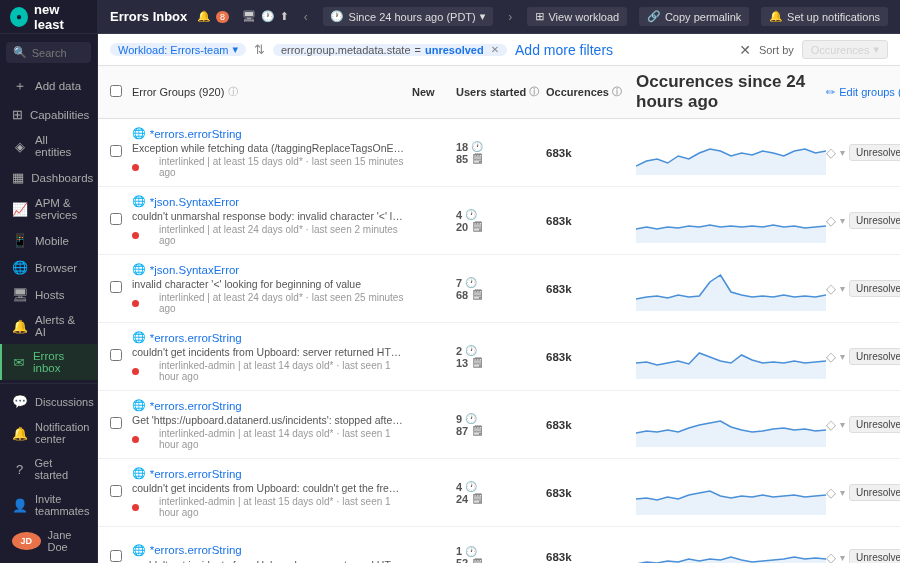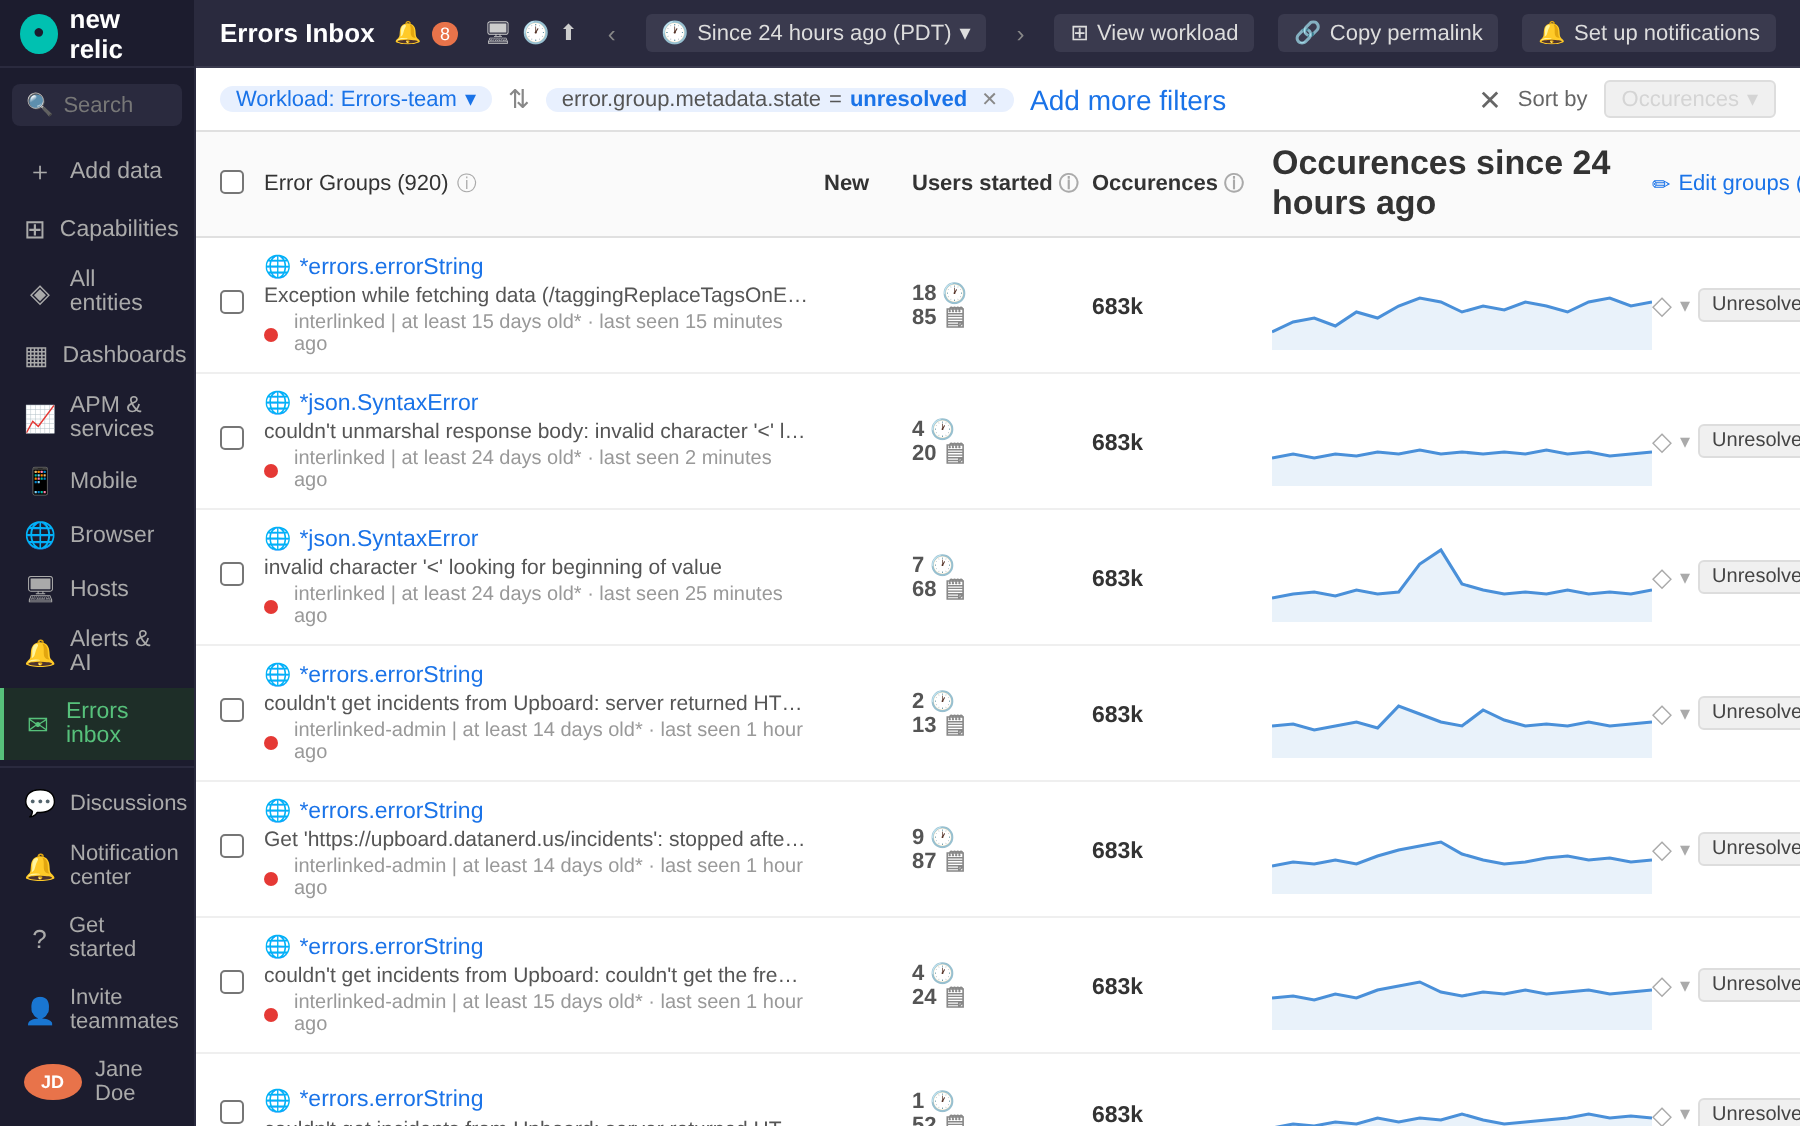--- a/index.html
+++ b/index.html
@@ -195,21 +195,21 @@
     .row-check { width: 22px; flex-shrink: 0; }
     .row-error { flex: 1; min-width: 280px; display: flex; flex-direction: column; gap: 2px; padding-right: 8px; }
     .row-new { width: 44px; flex-shrink: 0; }
     .row-users { width: 90px; flex-shrink: 0; text-align: left; }
     .row-occ { width: 90px; flex-shrink: 0; text-align: left; }
     .row-chart { width: 190px; flex-shrink: 0; height: 44px; }
     .row-actions { width: 140px; flex-shrink: 0; display: flex; align-items: center; gap: 4px; }
 
     .error-title { color: #1a73e8; font-size: 11.5px; font-weight: 500; display: flex; align-items: center; gap: 4px; }
     .error-msg { color: #555; font-size: 10.5px; white-space: nowrap; overflow: hidden; text-overflow: ellipsis; max-width: 320px; }
-    .error-meta { color: #999; font-size: 10px; display: flex; align-items: center; gap: 8px; }
+    .error-meta { color: #999; font-size: 10px; display: flex; align-items: center; gap: 20px; }
     .dot-red { width: 7px; height: 7px; background: #e53935; border-radius: 50%; flex-shrink: 0; }
     .globe-icon { color: #888; font-size: 11px; }
     .occ-val { font-size: 11.5px; font-weight: 700; color: #333; }
 
     .user-count-block { display: flex; flex-direction: column; font-weight: bold; }
     .count-row { display: flex; align-items: center; gap: 3px; font-size: 11px; color: #555; }
     .count-icon { font-size: 10px; color: #888; }
 
     .status-dropdown {
       background: #f0f0f0;
@@ -228,21 +228,21 @@
     ::-webkit-scrollbar { width: 5px; height: 5px; }
     ::-webkit-scrollbar-track { background: #f0f0f0; }
     ::-webkit-scrollbar-thumb { background: #ccc; border-radius: 3px; }
   </style>
 </head>
 <body>
 
 <div id="sidebar">
   <div class="logo-area">
     <div class="logo-icon">●</div>
-    <span class="logo-text">new relic</span>
+    <span class="logo-text">new least</span>
   </div>
 
   <div class="search-box">
     <span>🔍</span>
     <span style="color:#777; font-size:11px;">Search</span>
   </div>
 
   <div class="sidebar-nav">
     <div class="sidebar-item">
       <span class="sidebar-icon">＋</span>

